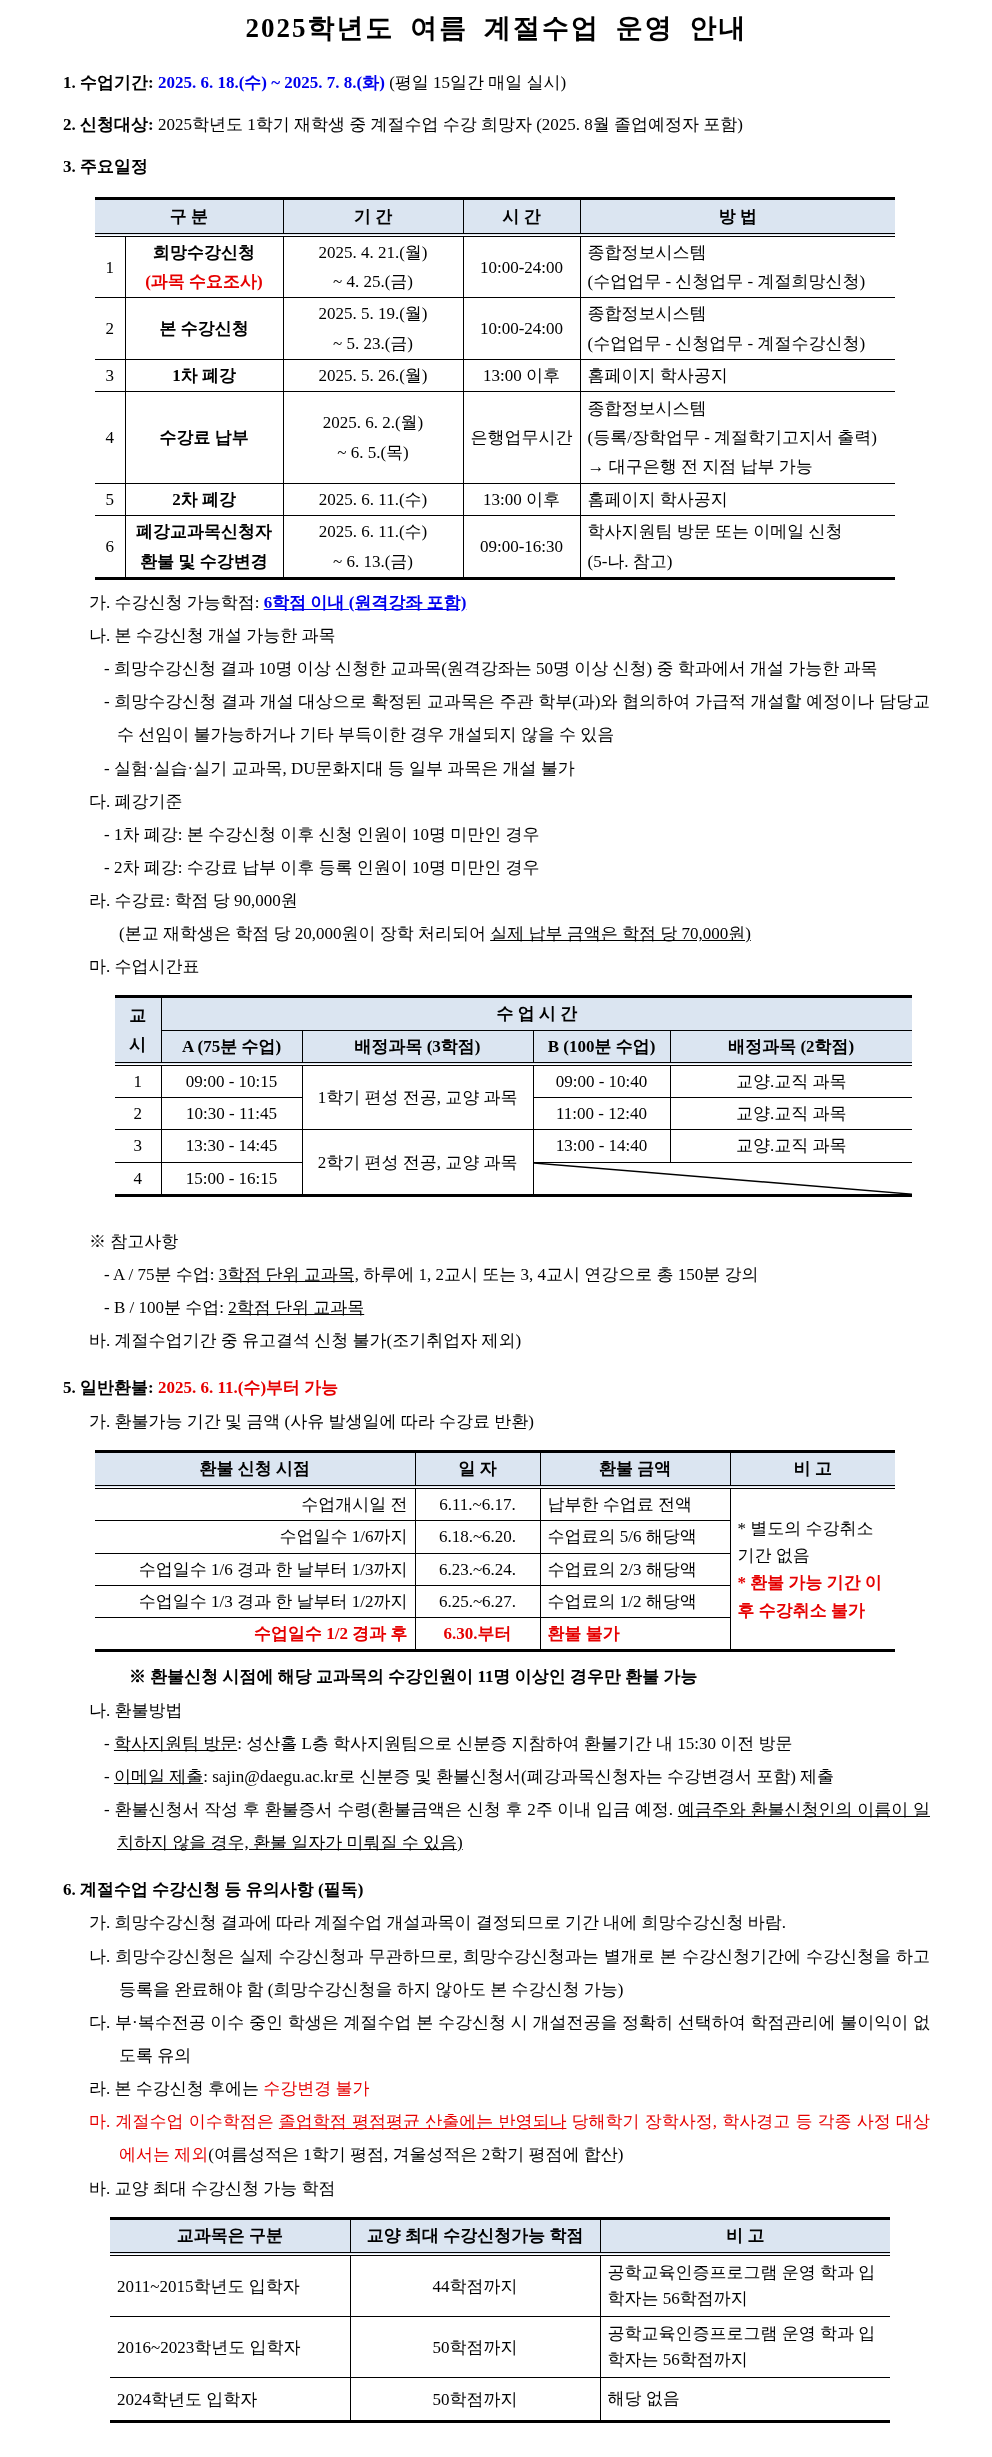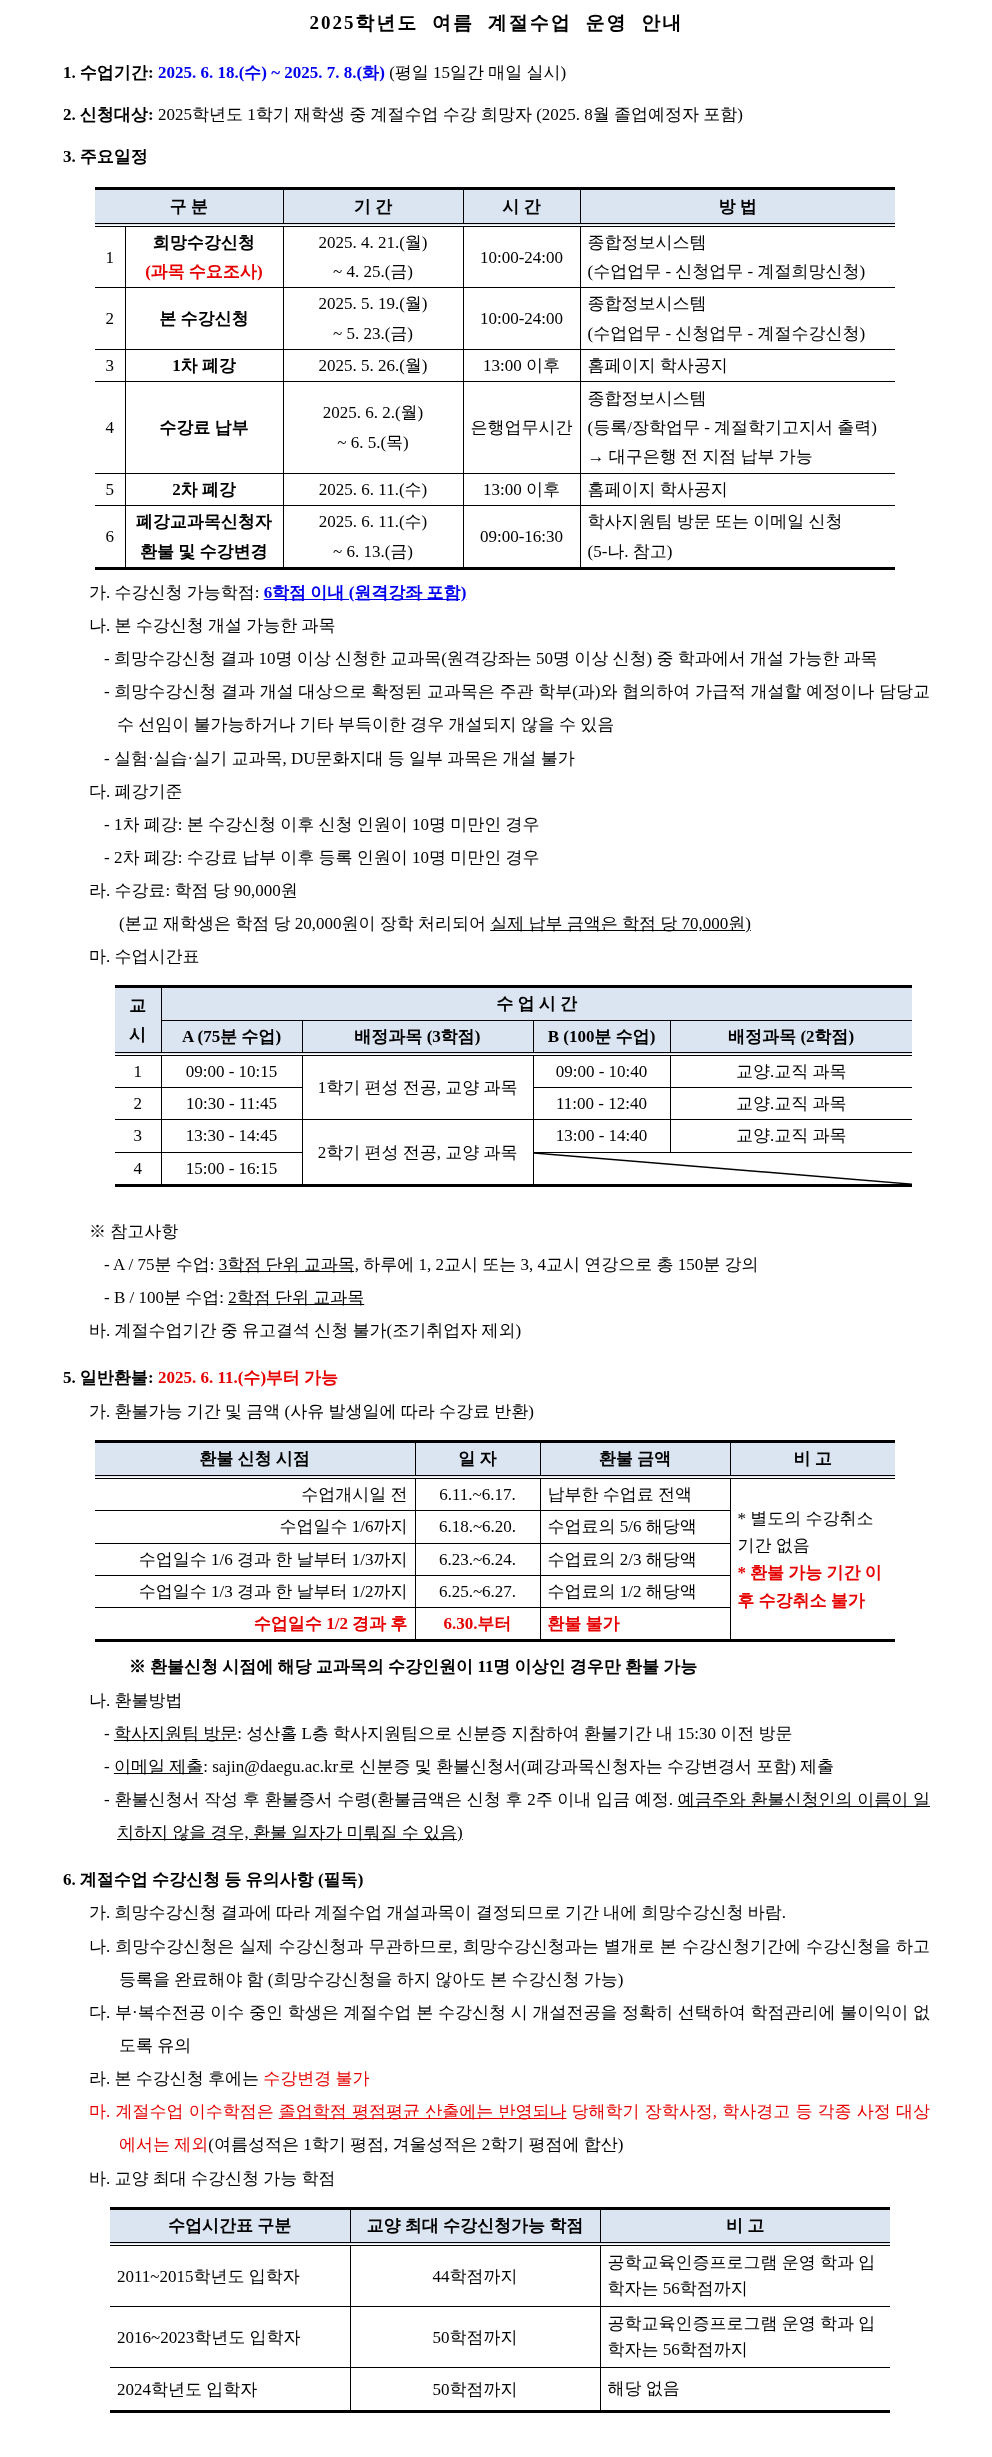--- a/index.html
+++ b/index.html
@@ -9,21 +9,21 @@
     box-sizing: border-box;
     padding: 6px 62px 10px 63px;
     font-family: "Liberation Serif", "DejaVu Serif", serif;
     font-size: 17px;
     color: #000;
     position: relative;
     overflow: hidden;
   }
   .title {
     text-align: center;
-    font-size: 19px;
+    font-size: 27px;
     font-weight: bold;
     letter-spacing: 2px;
     word-spacing: 7px;
     margin: 4px 0 20px 0;
   }
   p { margin: 0; line-height: 1.95; }
   .l1 { margin-top: 9px; }          
   .sec6 { margin-top: 14px; }
   .ind1 { padding-left: 26px; }     
   .ind1h { padding-left: 56px; text-indent: -30px; text-align: justify; }
@@ -309,21 +309,21 @@
   <p class="ind1">바. 교양 최대 수강신청 가능 학점</p>
 
   <table class="t4">
     <colgroup>
         <col style="width:240px">
         <col style="width:250px">
         <col style="width:290px">
       </colgroup>
     <tbody>
         <tr class="hdr-dbl rh36">
-      <th>수업시간표 구분</th>
+      <th>교과목은 구분</th>
       <th>교양 최대 수강신청가능 학점</th>
       <th>비 고</th>
     </tr>
     <tr>
       <td class="k1">2011~2015학년도 입학자</td>
       <td class="k2">44학점까지</td>
       <td class="k3">공학교육인증프로그램 운영 학과 입학자는 56학점까지</td>
     </tr>
     <tr>
       <td class="k1">2016~2023학년도 입학자</td>

